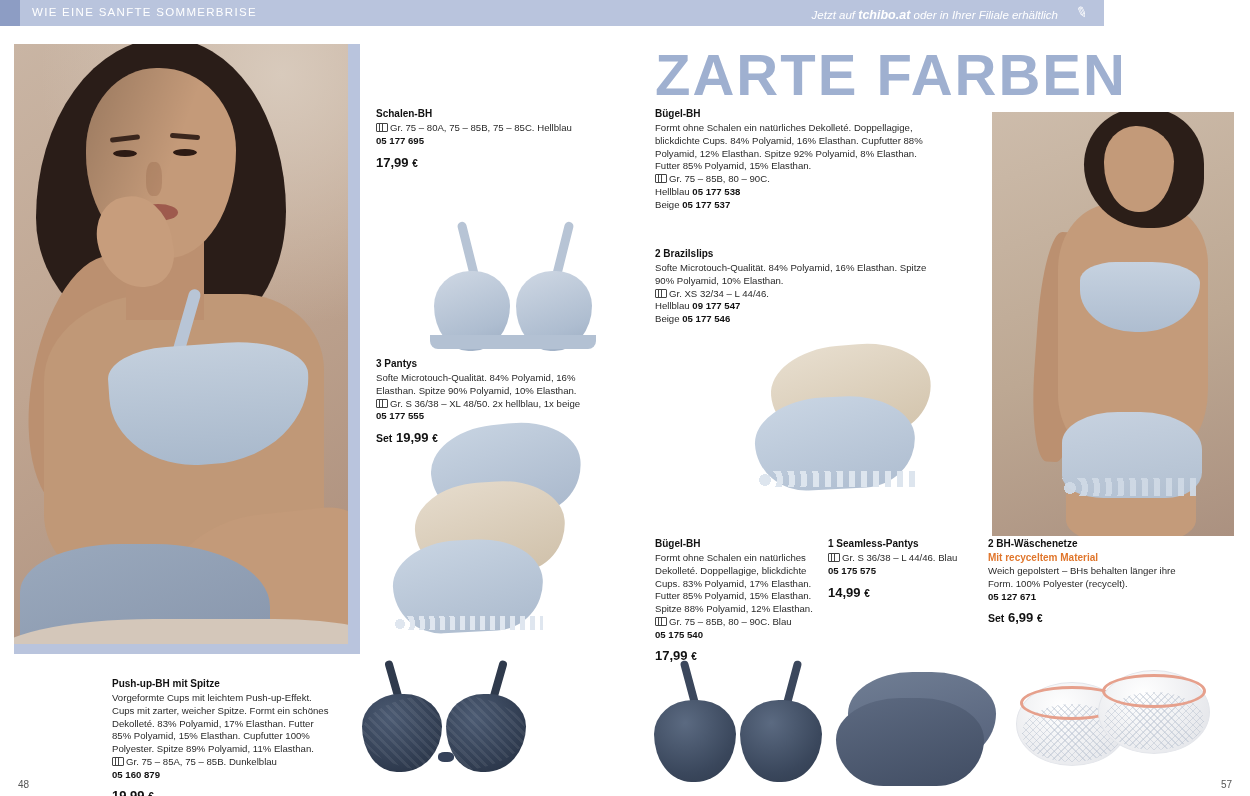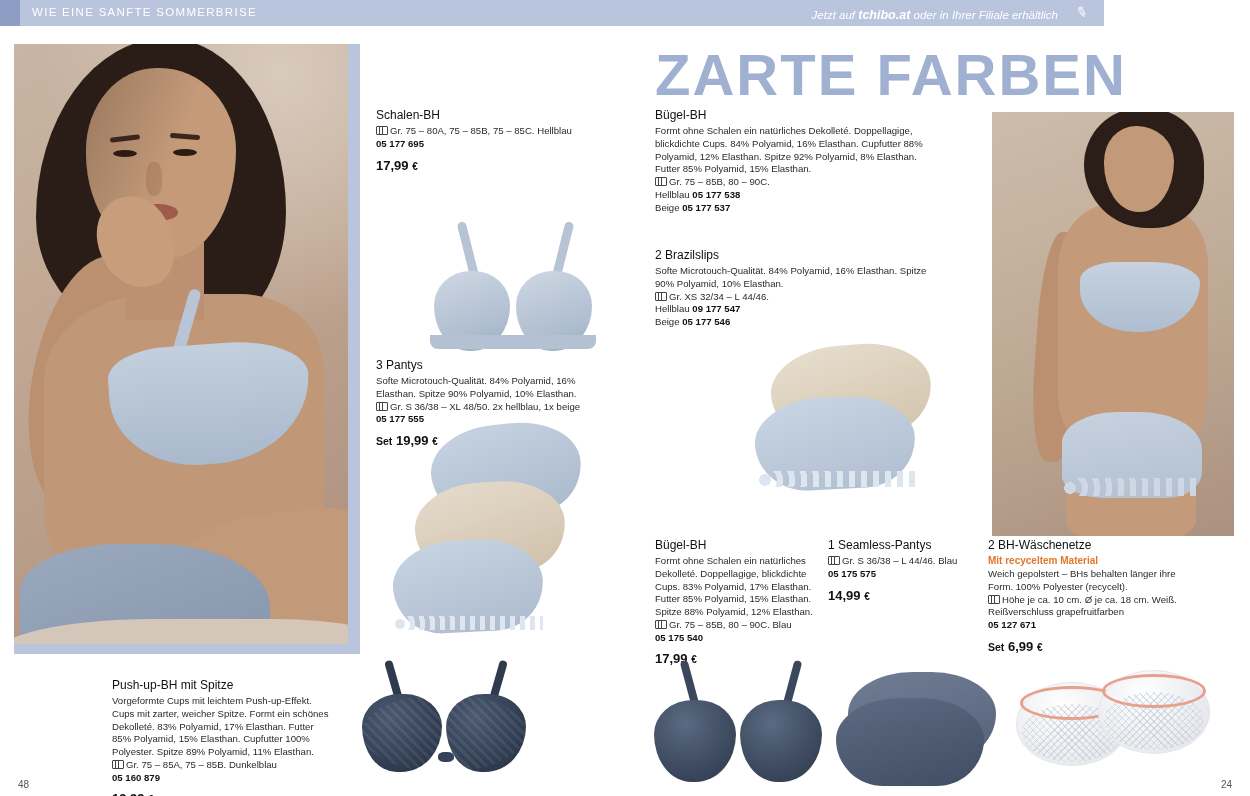--- a/index.html
+++ b/index.html
@@ -181,21 +181,21 @@
   
   .main-title {
     position: absolute; left: 655px; top: 38px;
     font-size: 58px; font-weight: 700; letter-spacing: 2px;
     color: #9fb0d0; line-height: 1; margin-top: 8px;
   }
 
   
   .block { position: absolute; }
   .b-title {
-    font-size: 12px; font-weight: 400; color: #111; margin-bottom: 3px;
+    font-size: 10px; font-weight: 700; color: #111; margin-bottom: 3px;
   }
   .b-sub-orange {
     font-size: 10px; font-weight: 700; color: #e0762c; margin-bottom: 2px;
   }
   .b-body {
     font-size: 9.6px; line-height: 1.33; color: #2a2a2a;
   }
   .b-body b { font-weight: 700; color: #111; }
   .b-price {
     margin-top: 7px; font-size: 13px; font-weight: 700; color: #111;
@@ -519,33 +519,30 @@
 
 <div class="prod pant2">
   <div class="p q1"></div>
   <div class="p q2"></div>
 </div>
 
 <div class="block" style="left:988px; top:538px; width:214px;">
   <div class="b-title">2 BH-Wäschenetze</div>
   <div class="b-sub-orange">Mit recyceltem Material</div>
   <div class="b-body">Weich gepolstert – BHs behalten länger ihre Form. 100% Polyester (recycelt).</div>
-  <div class="b-body">
-    <span class="wash-ico"></span><span>Höhe je ca. 10 cm. Ø je ca. 18 cm. Weiß. Reißverschluss grapefruitfarben</span>
-  </div>
   <div class="b-body"><b>05 127 671</b></div>
   <div class="b-price">
     <span class="pfx">Set</span>
     <span>6,99</span> <span class="cur">€</span>
   </div>
 </div>
 
 <div class="prod bags">
   <div class="bag bagA"></div>
   <div class="meshA"></div>
   <div class="rimA"></div>
   <div class="bag bagB"></div>
   <div class="meshB"></div>
   <div class="rimB"></div>
 </div>
 
 <div class="pagenum pn-left">48</div>
-<div class="pagenum pn-right">24</div>
+<div class="pagenum pn-right">57</div>
 
 </body></html>

